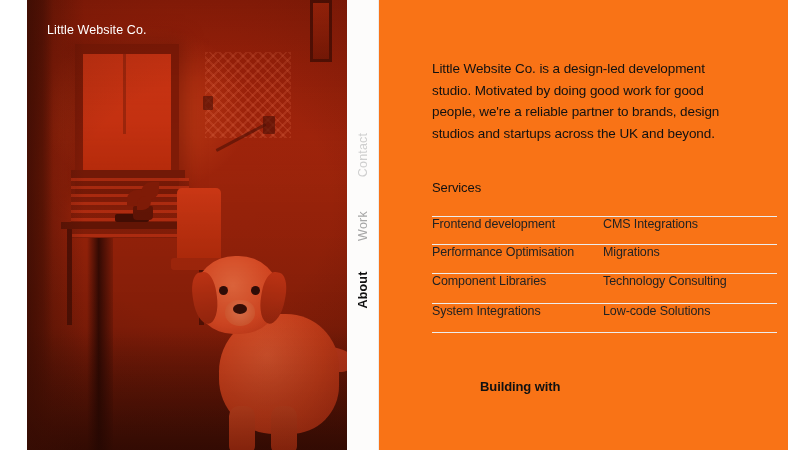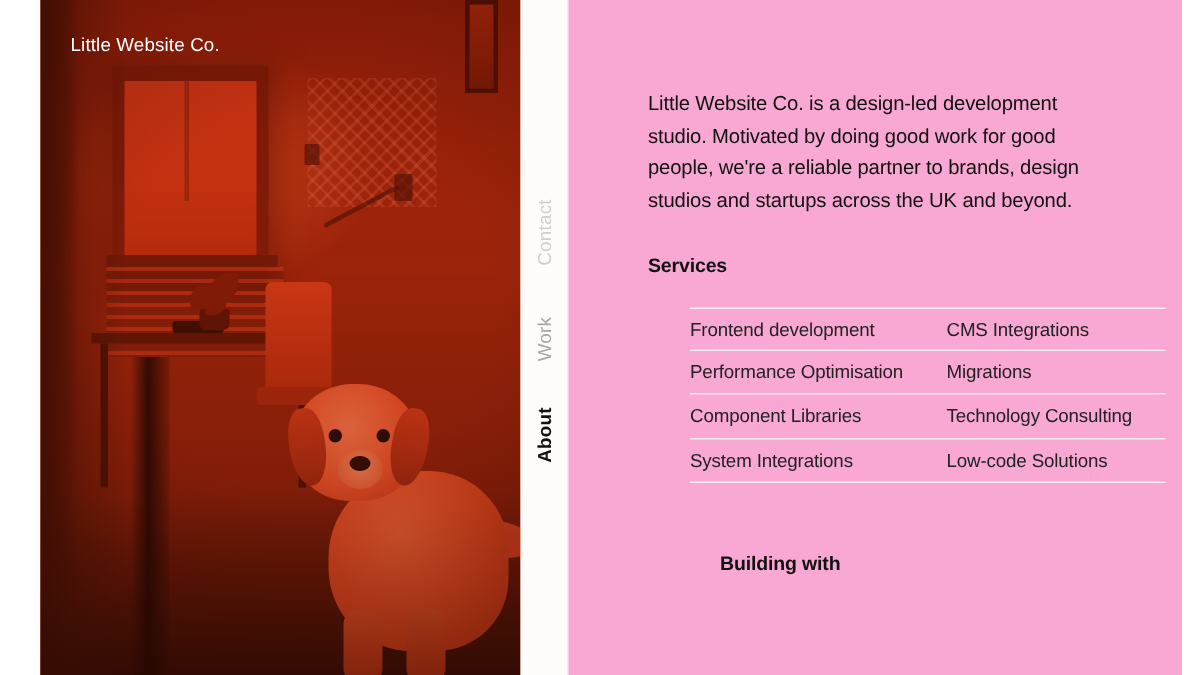--- a/index.html
+++ b/index.html
@@ -204,37 +204,37 @@
     cursor:pointer;
   }
   .nav-item span { display:block; transform:rotate(-90deg); }
   .nav-contact { top:155px; transform:translate(-50%,-50%); color:#cfcfcf; }
   .nav-work    { top:226px; transform:translate(-50%,-50%); color:#a8a8a8; }
   .nav-about   { top:290px; transform:translate(-50%,-50%); color:#111111; font-weight:700; }
 
   
   .content {
     position:relative; flex:1 1 auto; height:450px;
-    background:#f9a8d4; padding:58px 50px 0 53px;
+    background:#f97316; padding:58px 50px 0 53px;
     overflow:hidden;
   }
   .intro {
     font-size:13.5px; line-height:21.5px; color:#111111;
     max-width:320px; letter-spacing:-.1px;
   }
   .services-title {
-    margin-top:25px;
-    font-size:13px; font-weight:700; color:#111111; letter-spacing:-.1px;
+    margin-top:36px;
+    font-size:13px; font-weight:400; color:#111111; letter-spacing:-.1px;
   }
   .svc-table { margin-top:21px; width:345px; }
   .svc-row {
-    display:flex; align-items:center;
+    display:flex; 
     height:29.2px;
     border-bottom:1px solid #ededed;
-    font-size:12.5px; color:#222222; letter-spacing:-.1px;margin-left:28px;
+    font-size:12.5px; color:#222222; letter-spacing:-.1px;
   }
   .svc-row:first-child { border-top:1px solid #ededed; }
   .svc-col-a { width:171px; flex:0 0 171px; }
   .svc-col-b { flex:1 1 auto; }
   .building-title {
     margin-top:46px;
     font-size:13px; font-weight:700; color:#111111; letter-spacing:-.1px;margin-left:48px;
   }
 </style>
 </head>

